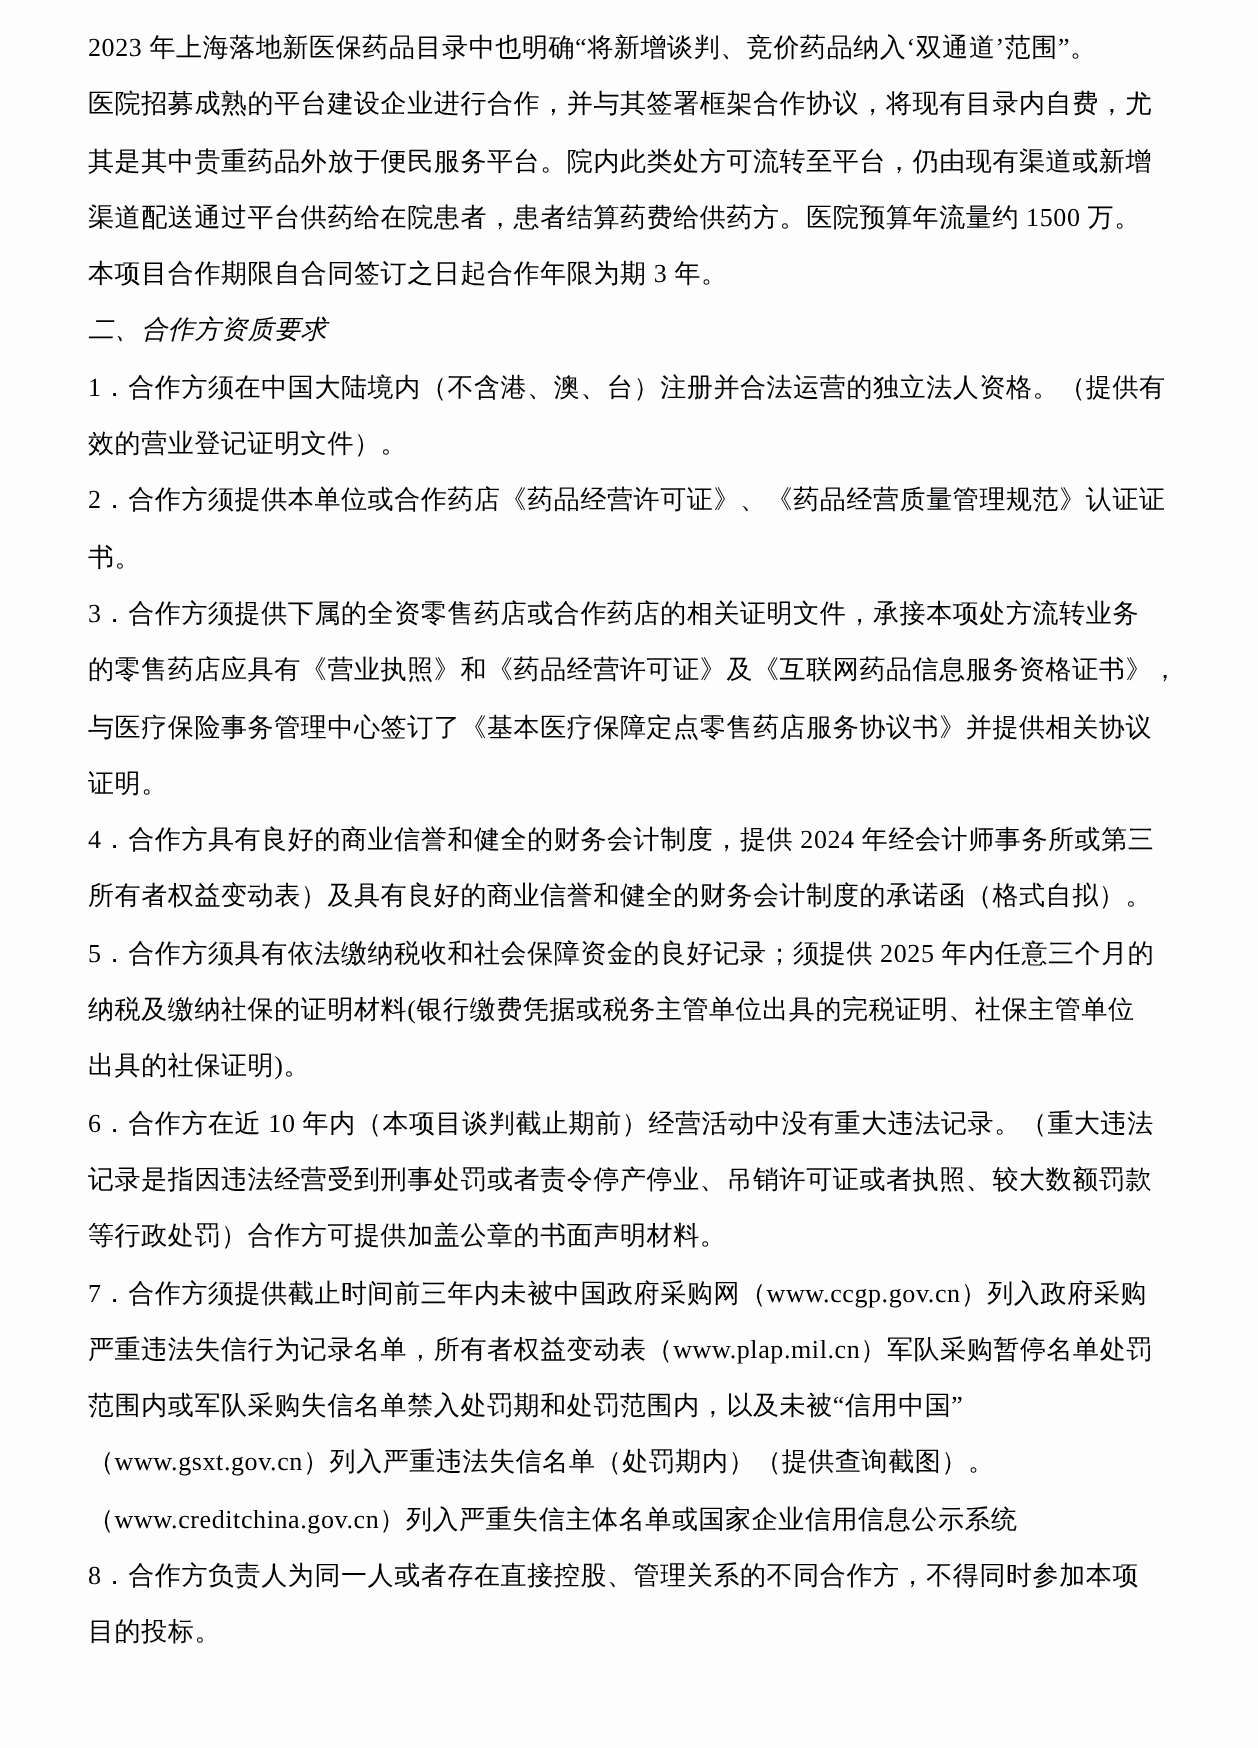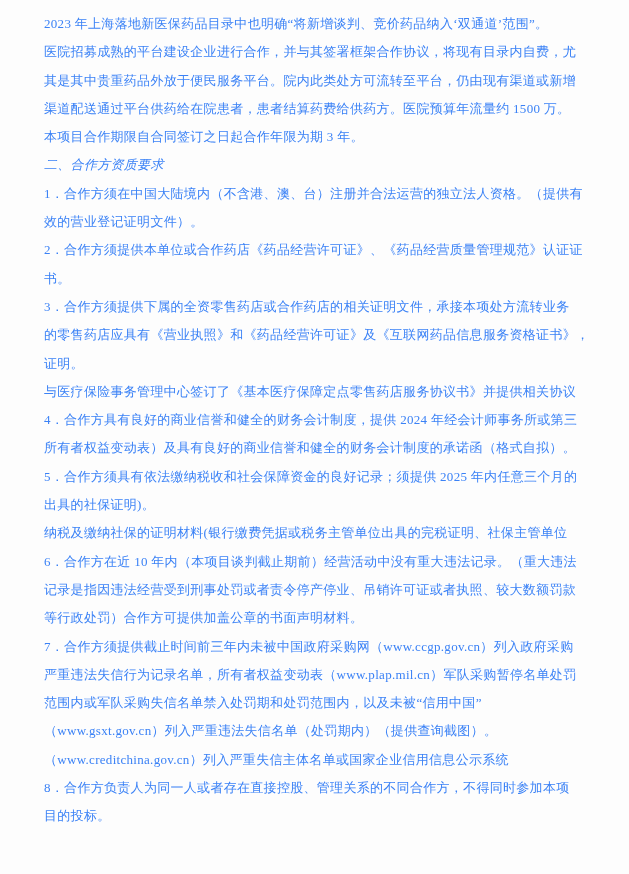--- a/index.html
+++ b/index.html
@@ -3,21 +3,21 @@
 <meta charset="utf-8">
 <style>
   html,body{margin:0;padding:0;background:#ffffff;}
   .page{
     position:relative;
     width:629px;
     height:874px;
     box-sizing:border-box;
     padding:10px 38px 0 44px;
     background:#fdfdfd;
-    color:#3b82f6;
+    color:#000000;
     font-family:"Liberation Serif","DejaVu Serif",serif;
     font-size:13px;
     letter-spacing:0.3px;
     overflow:hidden;
   }
   .line{
     height:28.3px;
     line-height:28.3px;
     white-space:nowrap;
     overflow:hidden;
@@ -48,33 +48,33 @@
     </div>
 
     <div class="para">
       <div class="line">2．合作方须提供本单位或合作药店《药品经营许可证》、《药品经营质量管理规范》认证证</div>
       <div class="line">书。</div>
     </div>
 
     <div class="para">
       <div class="line">3．合作方须提供下属的全资零售药店或合作药店的相关证明文件，承接本项处方流转业务</div>
       <div class="line">的零售药店应具有《营业执照》和《药品经营许可证》及《互联网药品信息服务资格证书》，</div>
+      <div class="line">与医疗保险事务管理中心签订了《基本医疗保障定点零售药店服务协议书》并提供相关协议</div>
       <div class="line">证明。</div>
-      <div class="line">与医疗保险事务管理中心签订了《基本医疗保障定点零售药店服务协议书》并提供相关协议</div>
     </div>
 
     <div class="para">
       <div class="line">4．合作方具有良好的商业信誉和健全的财务会计制度，提供 2024 年经会计师事务所或第三</div>
       <div class="line">所有者权益变动表）及具有良好的商业信誉和健全的财务会计制度的承诺函（格式自拟）。</div>
     </div>
 
     <div class="para">
       <div class="line">5．合作方须具有依法缴纳税收和社会保障资金的良好记录；须提供 2025 年内任意三个月的</div>
+      <div class="line">纳税及缴纳社保的证明材料(银行缴费凭据或税务主管单位出具的完税证明、社保主管单位</div>
       <div class="line">出具的社保证明)。</div>
-      <div class="line">纳税及缴纳社保的证明材料(银行缴费凭据或税务主管单位出具的完税证明、社保主管单位</div>
     </div>
 
     <div class="para">
       <div class="line">6．合作方在近 10 年内（本项目谈判截止期前）经营活动中没有重大违法记录。（重大违法</div>
       <div class="line">记录是指因违法经营受到刑事处罚或者责令停产停业、吊销许可证或者执照、较大数额罚款</div>
       <div class="line">等行政处罚）合作方可提供加盖公章的书面声明材料。</div>
     </div>
 
     <div class="para">
       <div class="line">7．合作方须提供截止时间前三年内未被中国政府采购网（www.ccgp.gov.cn）列入政府采购</div>

